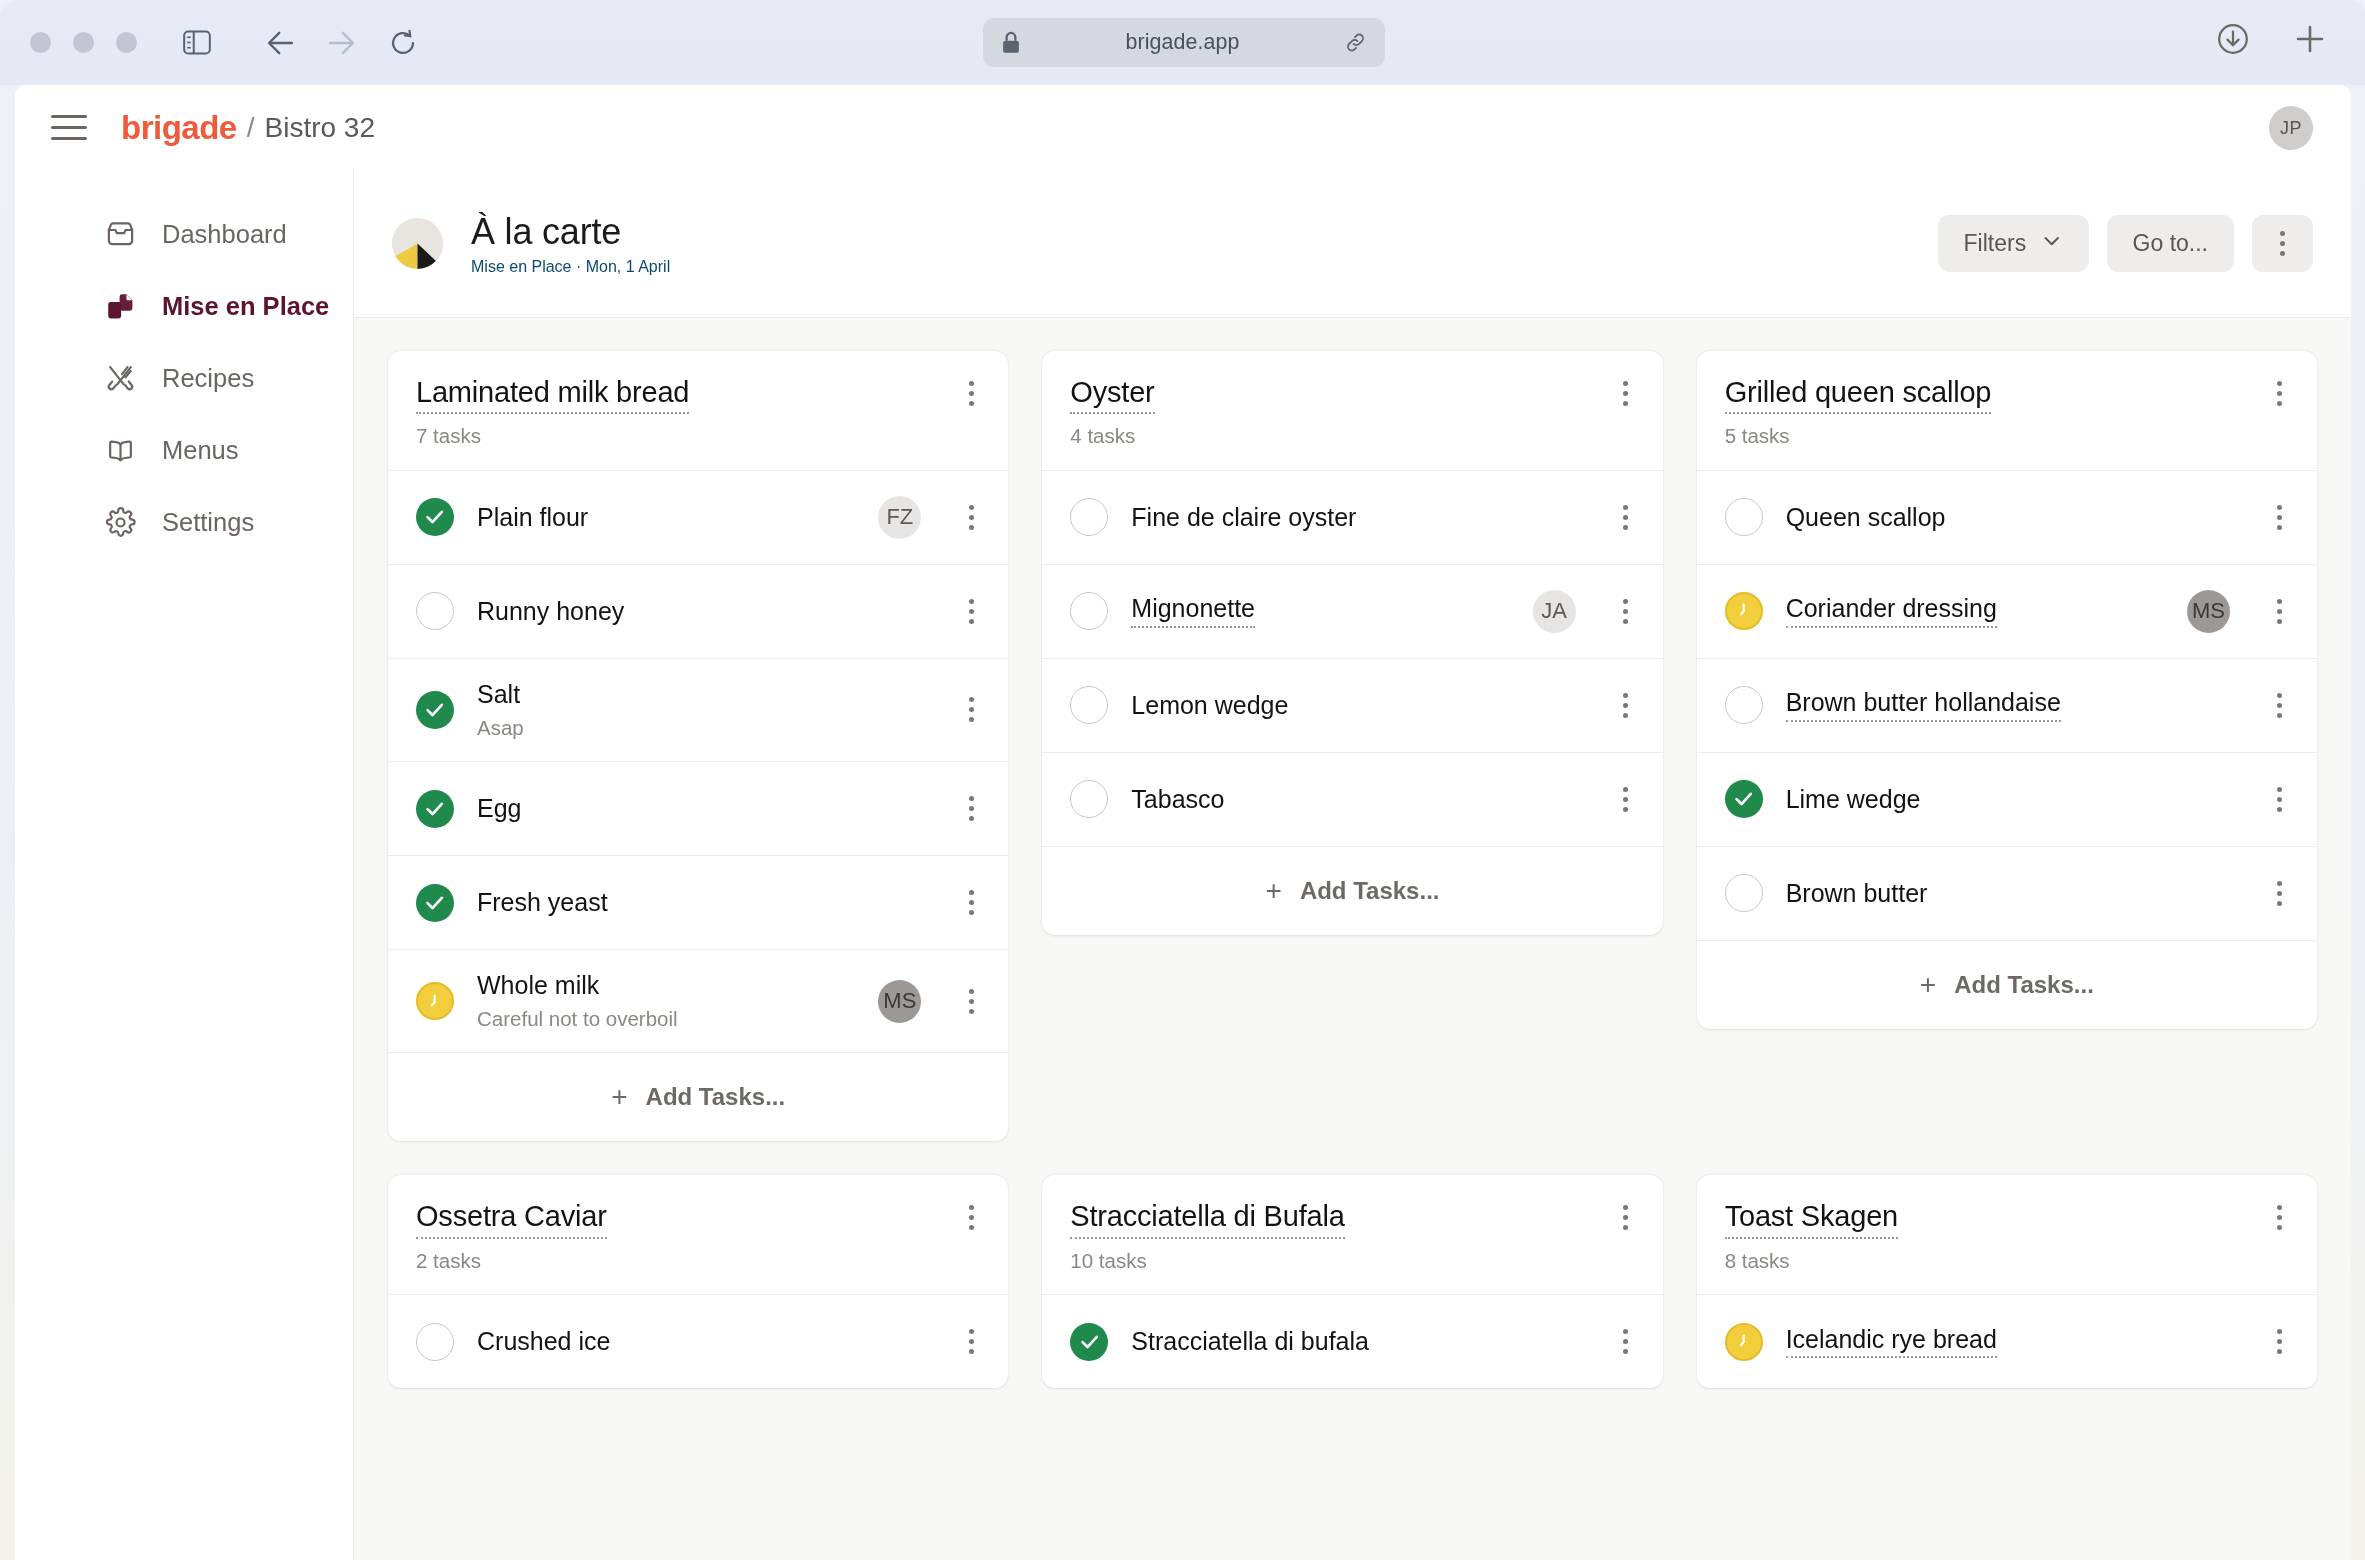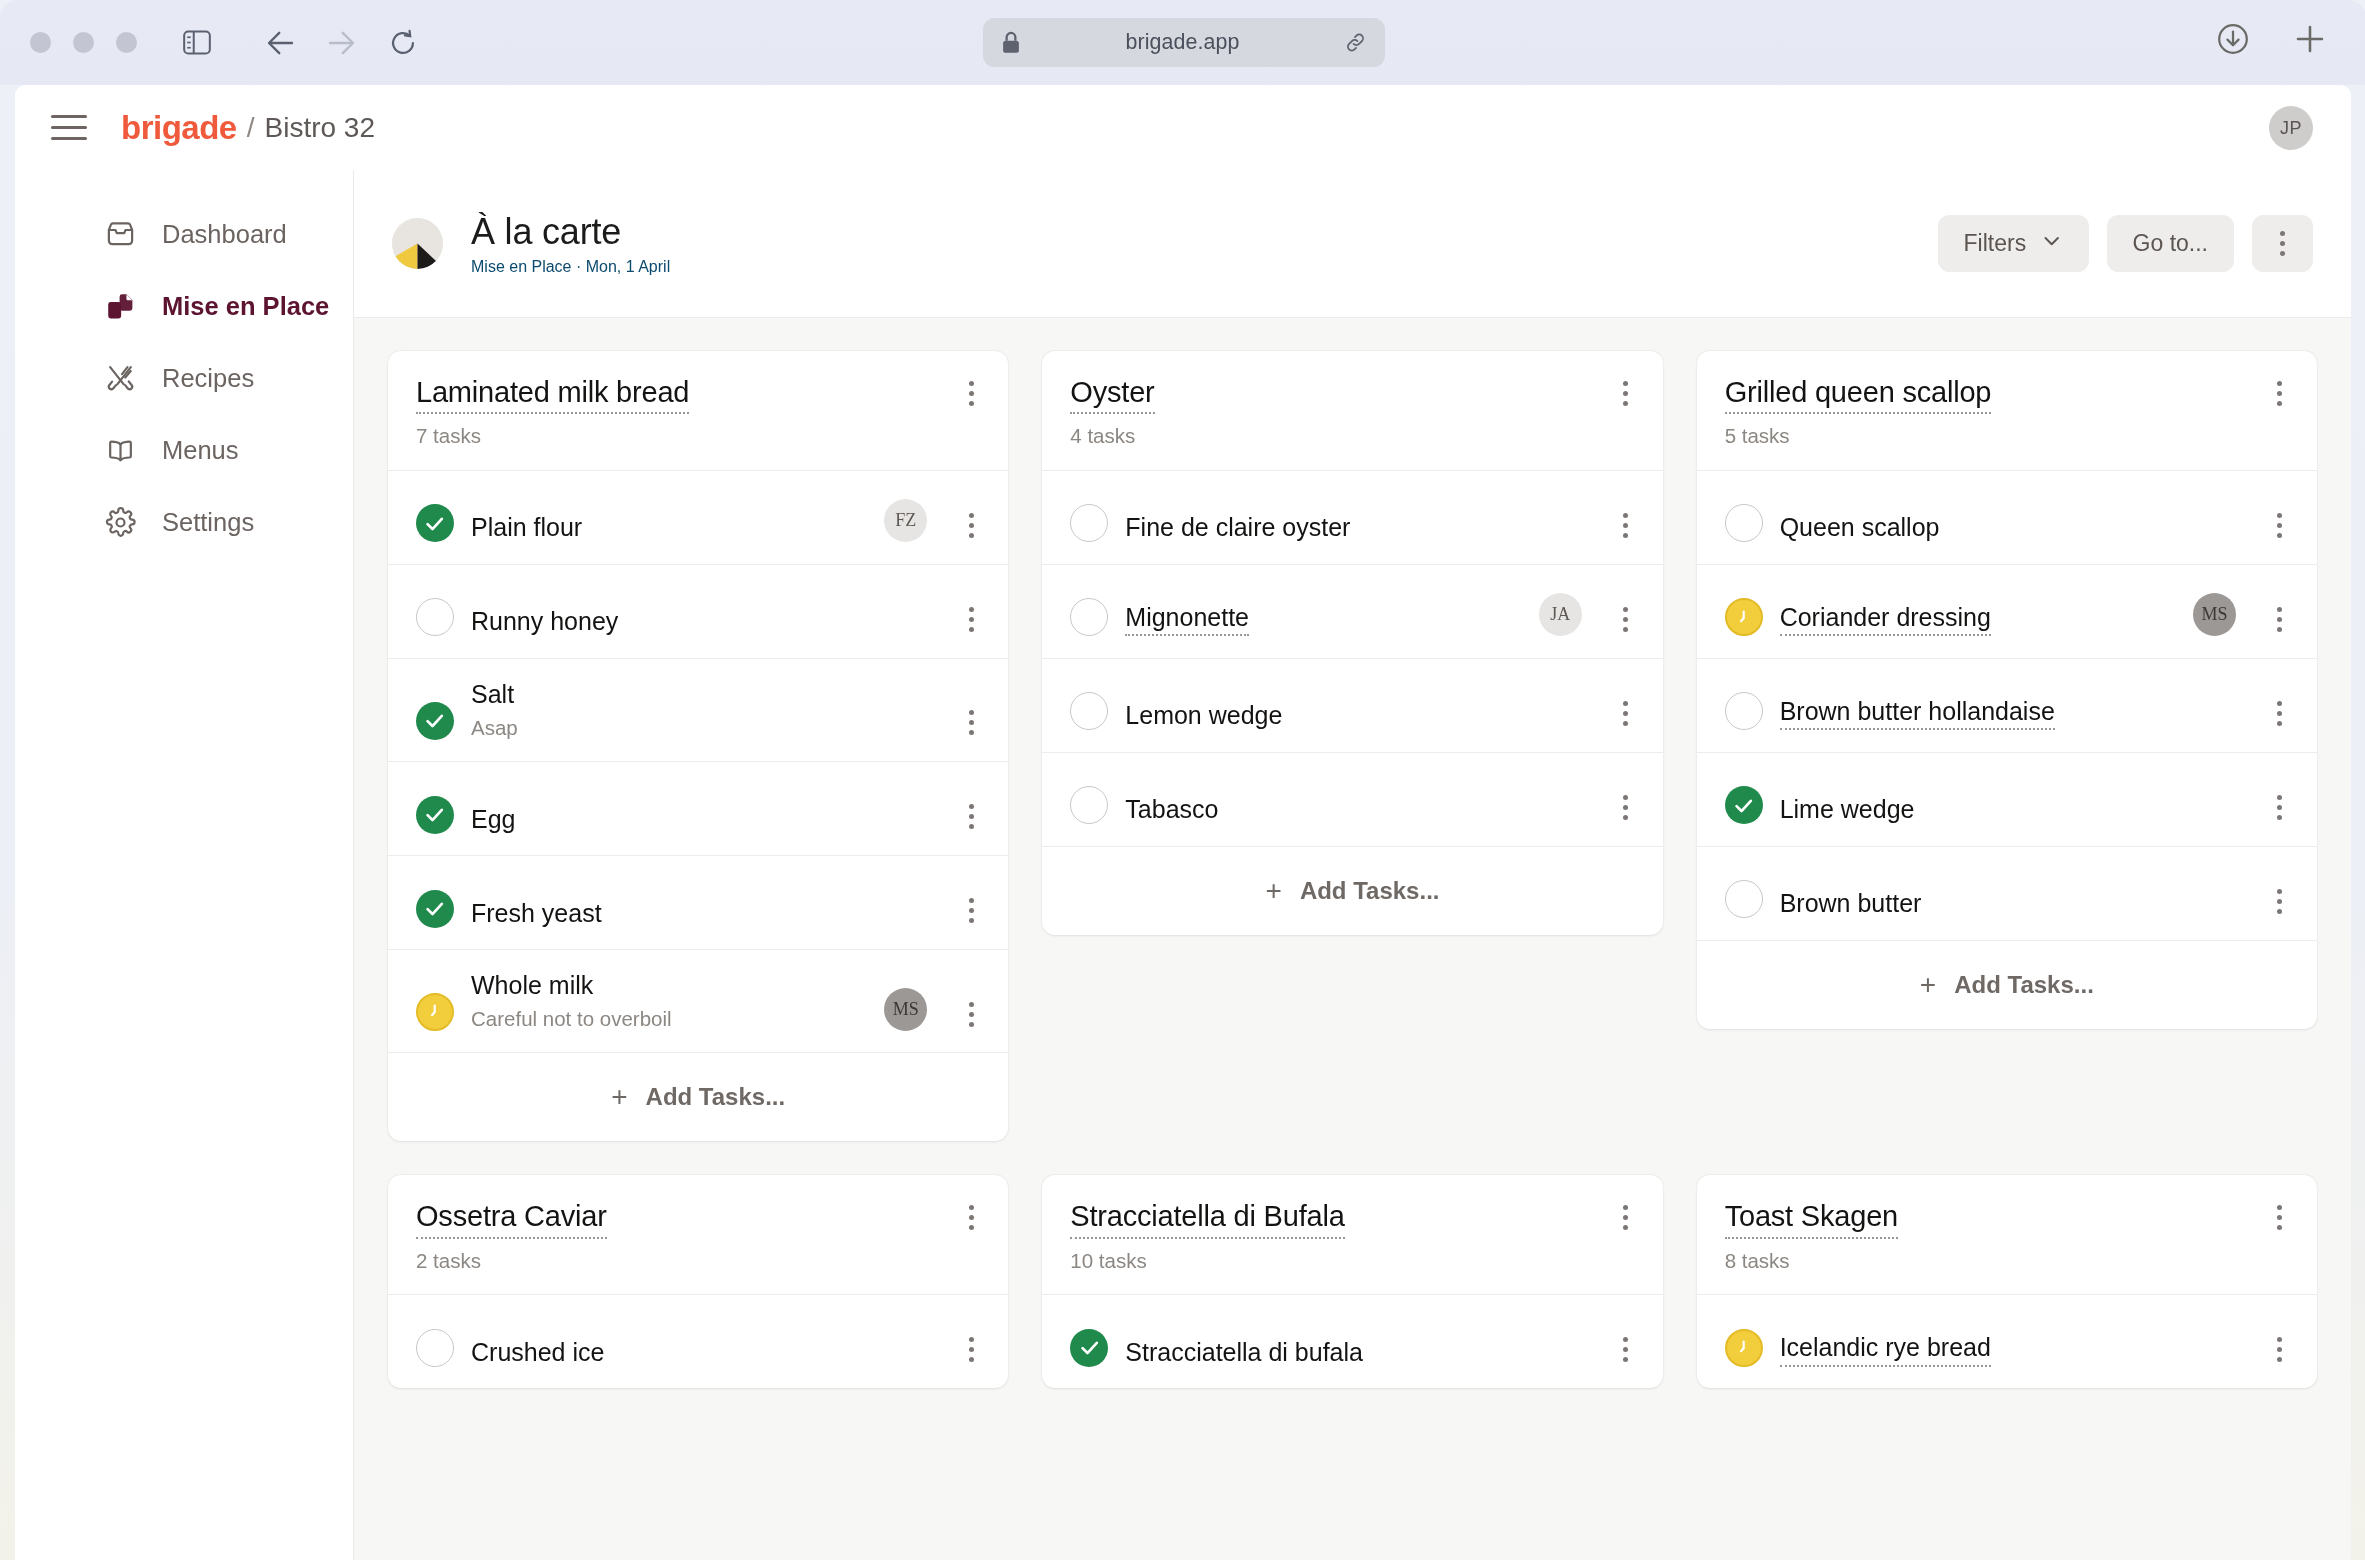--- a/index.html
+++ b/index.html
@@ -116,34 +116,34 @@
     border-bottom: 2.5px dotted #9b9693; padding-bottom: 3.3px; display: inline-block;
   }
   .card-count { font-size: 20.5px; color: #8c8782; margin-top: 10px; }
   .kebab {
     position: absolute; right: 20px; top: 25px; width: 34px; height: 34px;
     display: flex; flex-direction: column; align-items: center; justify-content: center; gap: 5px;
   }
   .kebab i { width: 5px; height: 5px; border-radius: 50%; background: #7c7774; display: block; }
 
   .task-row {
-    display: flex; align-items: flex-end; gap: 17px; padding: 21.4px 20px 21.4px 28px;
+    display: flex; align-items: center; gap: 23px; padding: 21.4px 20px 21.4px 28px;
     border-top: 0.8px solid #eeecea; min-height: 94px; position: relative;
   }
   .status-icon { width: 38px; height: 38px; flex: 0 0 38px; border-radius: 50%; display:flex; align-items:center; justify-content:center; }
   .status-icon.todo { border: 1.6px solid #cbc7c4; background: #fff; }
   .status-icon.done { background: #1f8a4c; }
   .status-icon.progress { background: #f2ce3c; border: 2.5px solid #e3bb26; }
   .task-text { flex: 1; display: flex; flex-direction: column; gap: 6.6px; }
   .task-title { font-size: 25px; color: #141312; align-self: flex-start; }
   .task-title.linked { border-bottom: 2.5px dotted #9b9693; padding-bottom: 2.5px; }
   .task-note { font-size: 20.5px; color: #8c8782; }
   .task-avatar {
     width: 43px; height: 43px; border-radius: 50%; display: flex; align-items: center; justify-content: center;
-    font-size: 18px; flex: 0 0 43px; font-family: Liberation Serif, serif;
+    font-size: 22px; flex: 0 0 43px;
   }
   .task-avatar.light { background: #e7e5e3; color: #5e5955; }
   .task-avatar.dark { background: #9b9896; color: #3b3836; }
   .task-kebab { position: static; margin-left: 10px; }
 
   .add-tasks {
     border-top: 0.8px solid #eeecea; height: 89px; display: flex; align-items: center; justify-content: center;
     gap: 18px; font-size: 24px; color: #6f6966; font-weight: 700;
   }
   .add-plus { font-size: 28px; font-weight: 400; color: #6f6966; }

